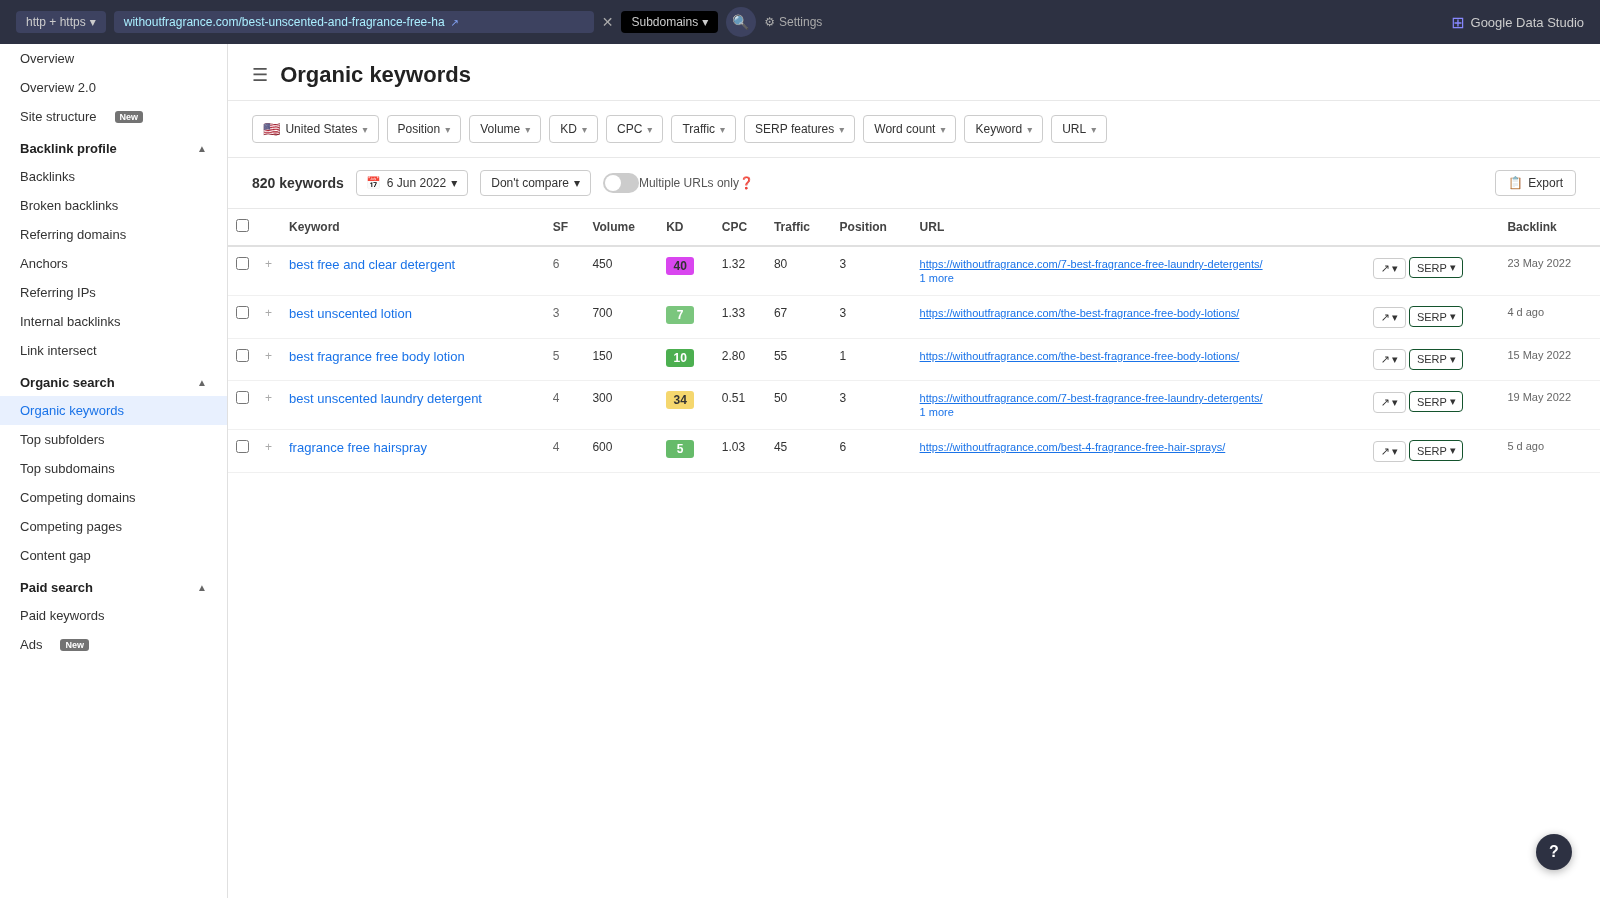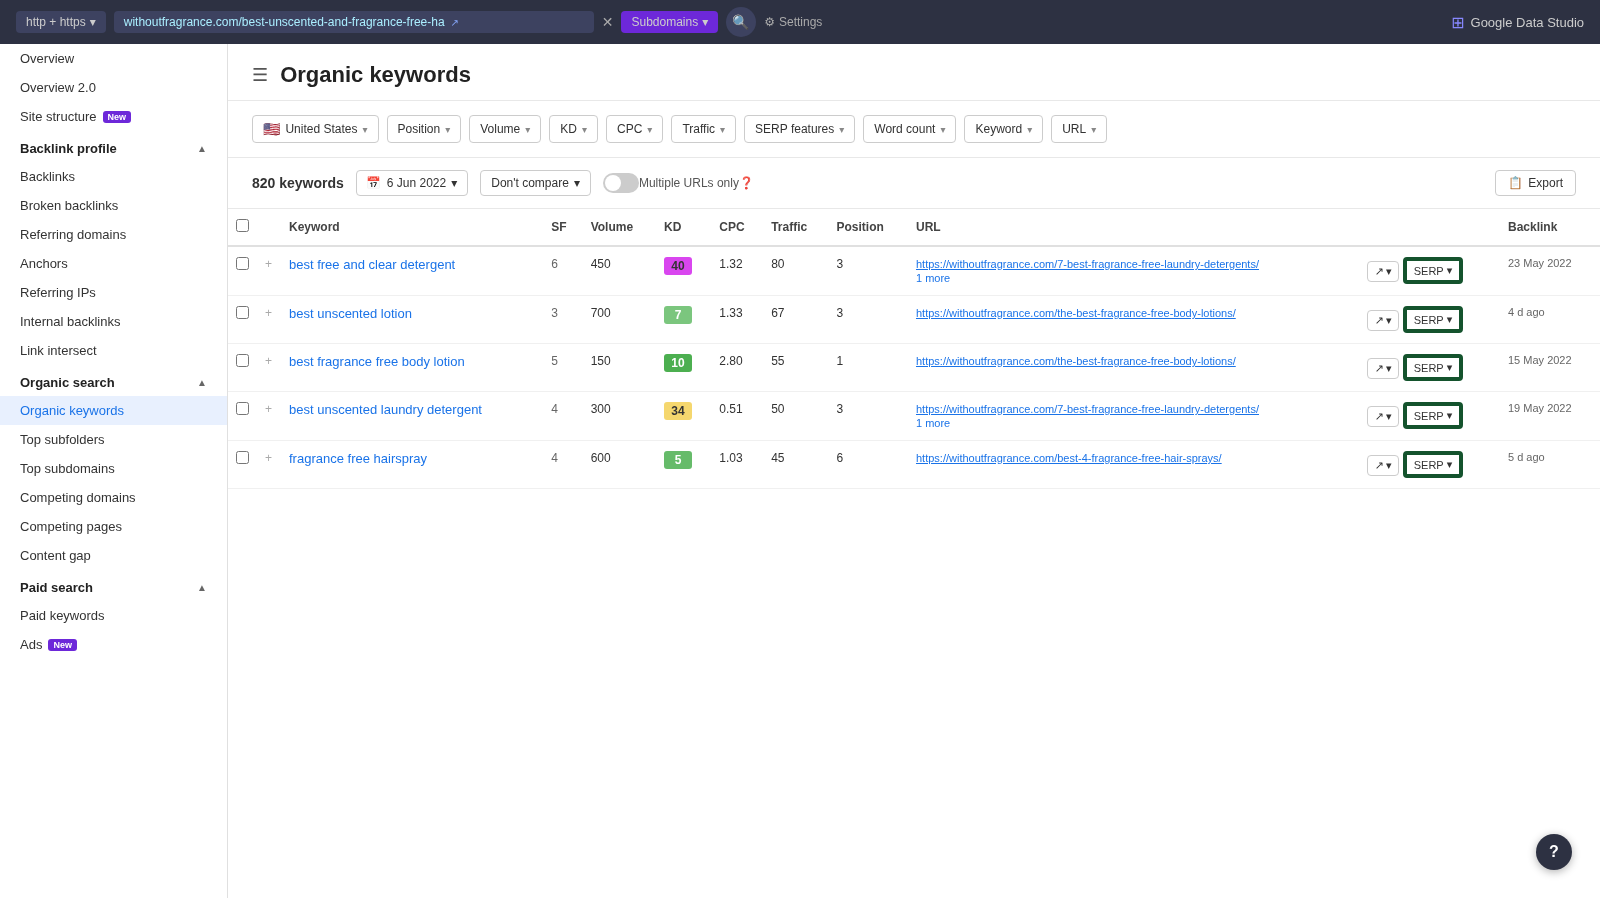--- a/index.html
+++ b/index.html
@@ -30,21 +30,21 @@
       border-radius: 4px;
       padding: 4px 10px;
       font-size: 12px;
       color: #aef;
       display: flex; align-items: center; gap: 6px;
       flex: 1; max-width: 480px;
     }
     .topbar-url .ext-icon { font-size: 10px; color: #88aaff; }
     .topbar-close { color: #aaa; cursor: pointer; font-size: 14px; }
     .topbar-subdomains {
-      background: #6d28d9;
+      background: #000000;
       border-radius: 4px;
       padding: 4px 10px;
       font-size: 12px;
       color: #ccc;
       display: flex; align-items: center; gap: 4px;
       cursor: pointer;
     }
     .topbar-search {
       background: #3d4260;
       border-radius: 50%;
@@ -90,27 +90,27 @@
     .sidebar-section-header {
       display: flex; align-items: center; justify-content: space-between;
       padding: 10px 20px 6px;
       font-weight: 700;
       font-size: 13px;
       color: #222;
       cursor: pointer;
     }
     .sidebar-section-header .arrow { font-size: 10px; color: #666; }
     .badge-new {
-      background: #6d28d9;
+      background: #737373;
       color: #fff;
       font-size: 9px;
       padding: 1px 5px;
       border-radius: 3px;
       font-weight: 700;
-      margin-left: 0;
+      margin-left: 12px;
     }
 
     
     .main {
       flex: 1;
       overflow-y: auto;
       background: #fff;
     }
 
     
@@ -227,21 +227,21 @@
       font-size: 12px;
       min-width: 28px; text-align: center;
     }
     .kd-yellow { background: #d946ef; color: #333; }
     .kd-green-light { background: #7bc67e; color: #fff; }
     .kd-green { background: #4caf50; color: #fff; }
     .kd-yellow-light { background: #f5d76e; color: #333; }
     .kd-green2 { background: #66bb6a; color: #fff; }
     .serp-btn {
       display: inline-flex; align-items: center; gap: 3px;
-      border: 4px solid #14532d;
+      border: 1px solid #14532d;
       border-radius: 4px;
       padding: 3px 7px;
       background: #fff;
       font-size: 11px;
       color: #333;
       cursor: pointer;
       white-space: nowrap;
     }
     .trend-btn {
       display: inline-flex; align-items: center; gap: 2px;

